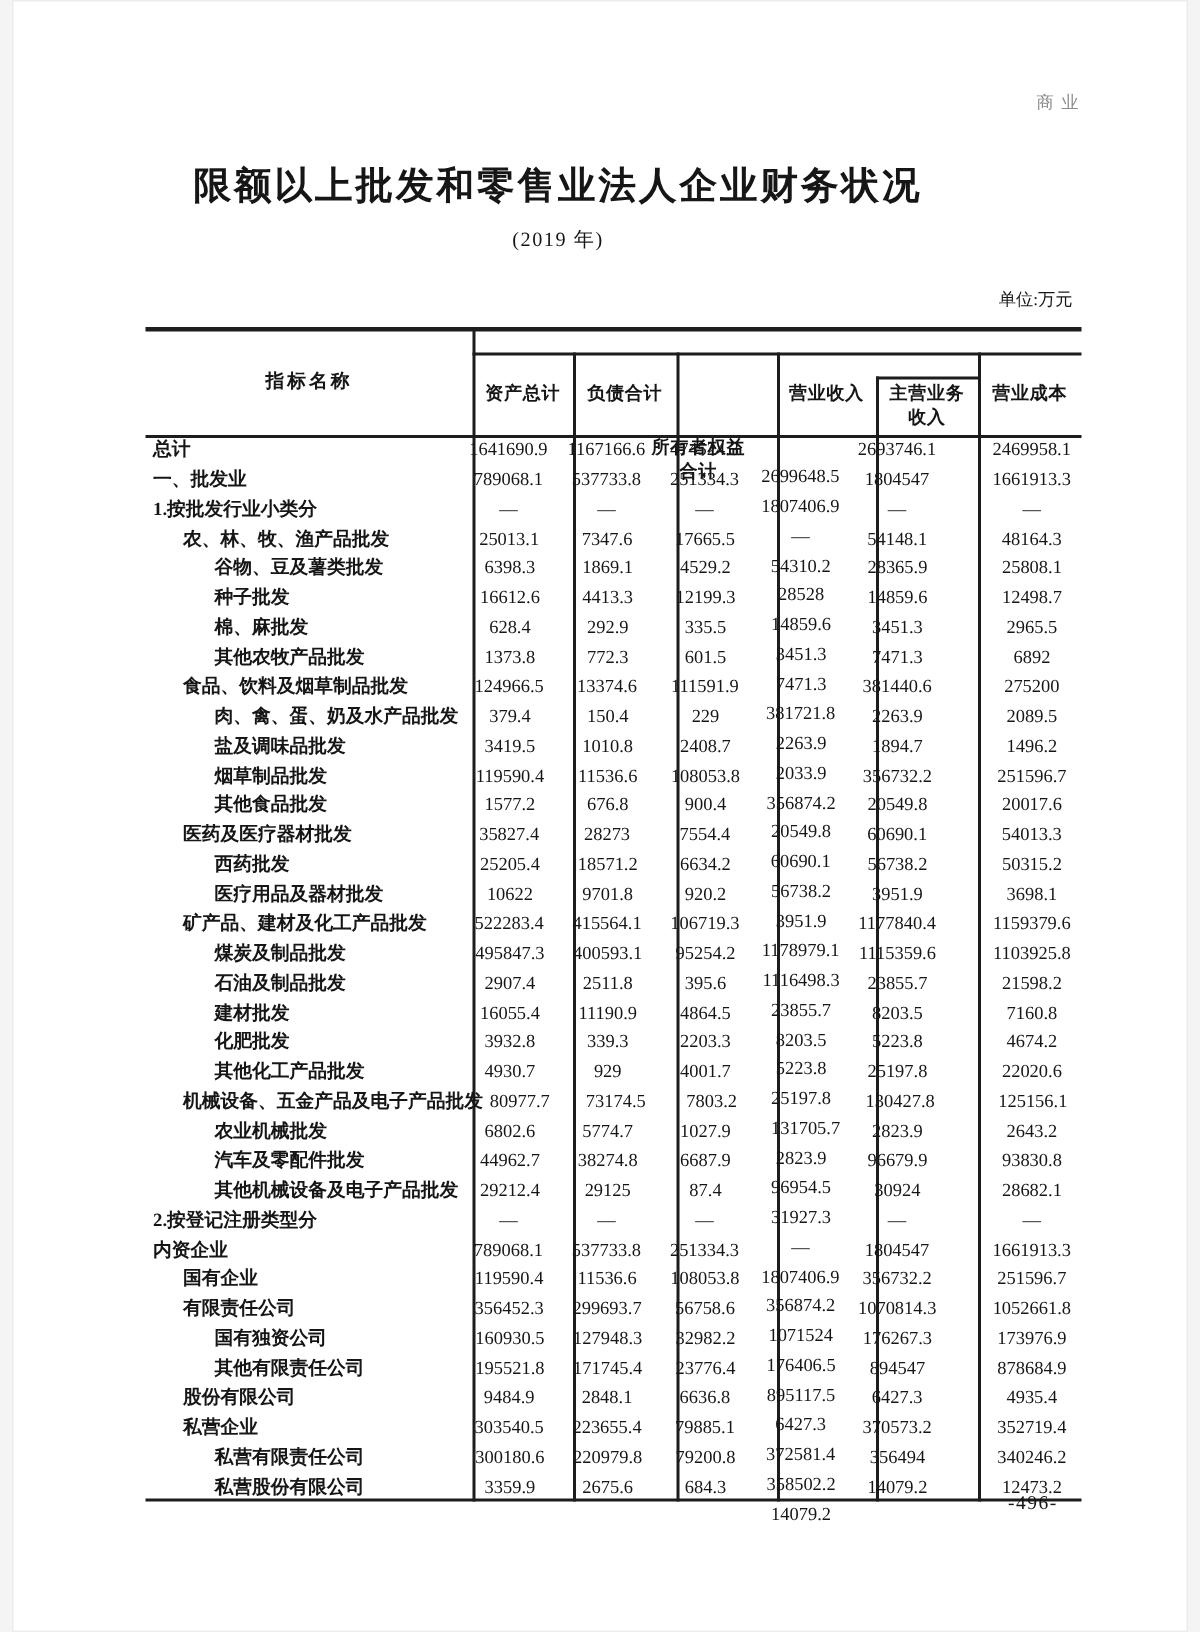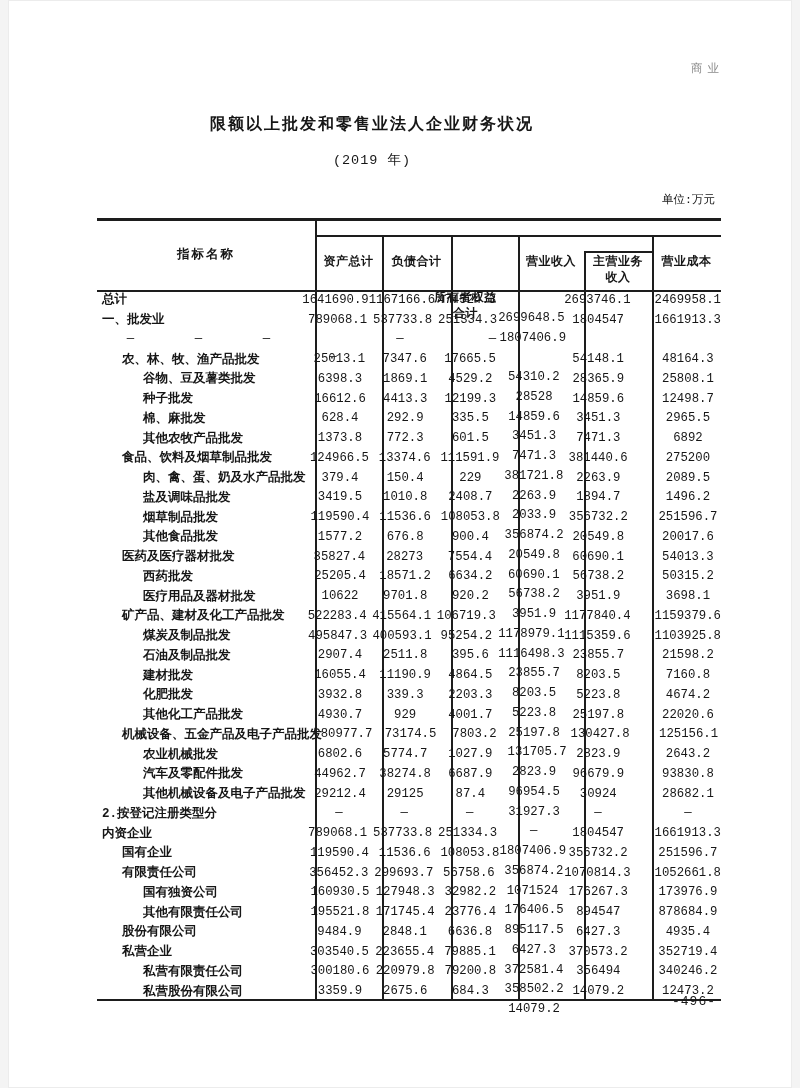--- a/index.html
+++ b/index.html
@@ -1,26 +1,26 @@
 <!DOCTYPE html>
 <html><head>
 <meta charset="utf-8">
 <style>
   html,body{margin:0;padding:0;background:#f4f4f4;}
   .page{
     position:relative;width:784px;height:1088px;margin:0 auto;
     background:#ffffff;overflow:hidden;box-sizing:border-box;
     border:1px solid #ececec;
-    font-family:Liberation Mono, monospace;
+    font-family:Liberation Serif, serif;
     color:#161616;
   }
   
   .corner{position:absolute;top:60px;left:682px;font-size:11.5px;color:#8b8b8b;letter-spacing:5px;}
   .title-wrap{position:absolute;left:63px;top:110px;width:600px;text-align:center;}
-  .title{margin:0;font-size:16px;font-weight:bold;letter-spacing:2px;line-height:28px;}
+  .title{margin:0;font-size:25px;font-weight:bold;letter-spacing:2px;line-height:28px;}
   .subtitle{margin-top:12px;font-size:13.5px;letter-spacing:1px;}
   .unit{position:absolute;top:191px;left:560px;width:146px;text-align:right;font-size:11.5px;}
   .pageno{position:absolute;top:993px;left:663px;font-size:13px;letter-spacing:1px;}
 
   
   .tbl{position:absolute;left:88px;top:217px;width:624px;height:783px;}
   .hline,.vline{position:absolute;background:#1d1d1d;}
   .ln-top{left:0;right:0;top:0;height:2.5px;}
   .ln-mid{left:218px;right:0;top:17px;height:1.5px;}
   .ln-boxtop{left:487px;width:69.5px;top:33px;height:1.5px;}
@@ -116,20 +116,21 @@
         <div class="row">
           <div class="cl ind0">一、批发业</div>
           <div class="cv cv0">789068.1</div>
           <div class="cv cv1">537733.8</div>
           <div class="cv cv2">251334.3</div>
           <div class="cv cv3">1807406.9</div>
           <div class="cv cv4">1804547</div>
           <div class="cv cv5">1661913.3</div>
         </div>
         <div class="row">
+          <div class="cl ind0">1.按批发行业小类分</div>
           <div class="cv cv0">—</div>
           <div class="cv cv1">—</div>
           <div class="cv cv2">—</div>
           <div class="cv cv3">—</div>
           <div class="cv cv4">—</div>
           <div class="cv cv5">—</div>
         </div>
         <div class="row">
           <div class="cl ind1">农、林、牧、渔产品批发</div>
           <div class="cv cv0">25013.1</div>

